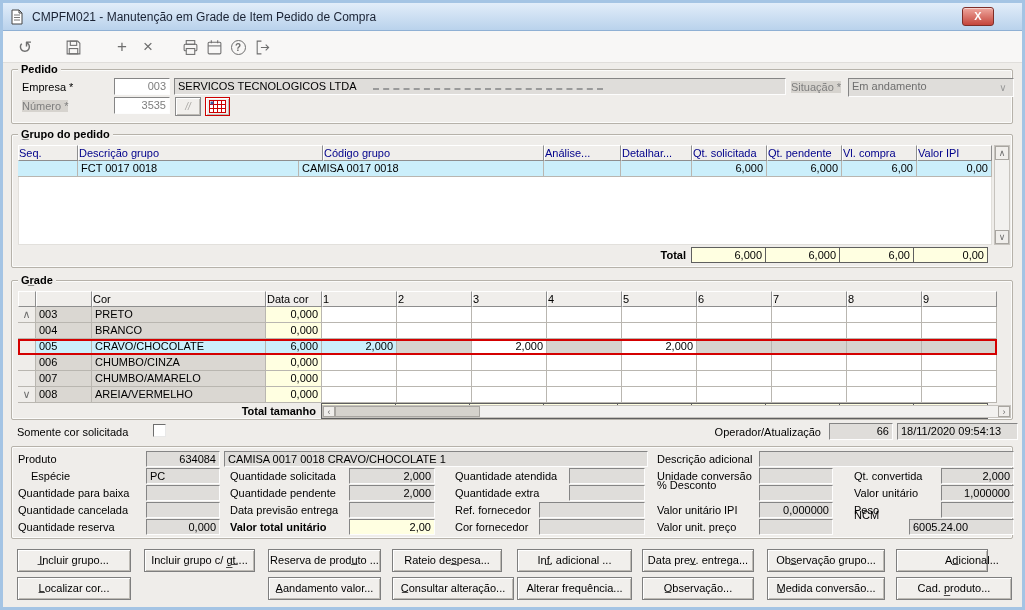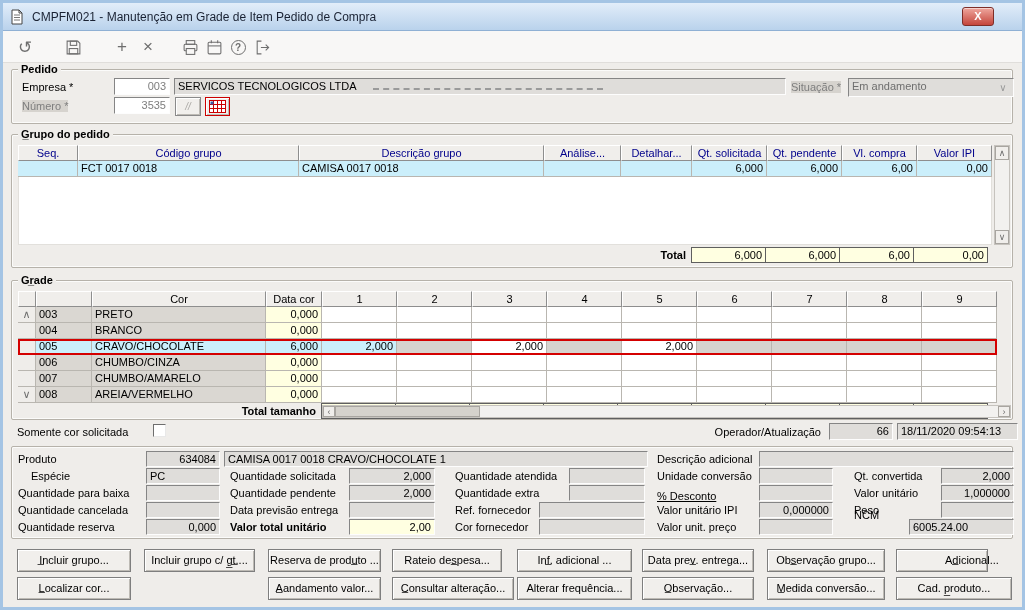--- a/index.html
+++ b/index.html
@@ -34,21 +34,21 @@
   .help-circle { width:15px; height:15px; border:1.5px solid #6E6E6E; border-radius:50%;
                  font-size:10px; font-weight:bold; text-align:center; line-height:13px; color:#6E6E6E; }
   
   .fieldset { position:absolute; border:1px solid #B6B2AA; border-radius:2px;
               box-shadow: inset 0 0 0 1px #FBFBFA; }
   .legend { position:absolute; top:-7px; left:6px; background:#EFEDEA; padding:0 3px;
             font-size:11px; font-weight:bold; color:#000; white-space:nowrap; }
   
   .trow { display:flex; }
   .hcell { background:#F0EEEB; border:1px solid; border-color:#FFFFFF #8E8E8E #8E8E8E #FFFFFF;
-           font-size:11px; text-align:center; height:16px; line-height:14px; overflow:hidden; white-space:nowrap; }
+           font-size:11px; height:16px; line-height:14px; overflow:hidden; white-space:nowrap; }
   .hcell.navy { color:#00008B; }
   .dcell { border-right:1px solid #B9B6B0; border-bottom:1px solid #B9B6B0; font-size:11px;
            height:16px; line-height:15px; padding:0 3px; overflow:hidden; white-space:nowrap; }
   .cyan { background:#CBEFFB; }
   .gray { background:#DAD7D2; }
   .dim  { background:#D6D3CE; }
   .white{ background:#FFFFFF; }
   .ylw  { background:#FFFFE1; }
   
   .p-seq{width:60px}.p-cod{width:221px}.p-desc{width:245px}.p-ana{width:77px}.p-det{width:71px}.p-n{width:75px}
@@ -166,22 +166,22 @@
         <rect x="1.5" y="1.5" width="3" height="3" fill="#3B5BA5"></rect>
       </svg>
     </div>
   </div>
 
   <div class="fieldset" style="left:8px; top:131px; width:1002px; height:134px;">
     <span class="legend">G̲rupo do pedido</span>
     <div class="abs" style="left:6px; top:10px;">
       <div class="trow">
         <div class="hcell navy p-seq">Seq.</div>
+        <div class="hcell navy p-desc">Descrição grupo</div>
         <div class="hcell navy p-cod">Código grupo</div>
-        <div class="hcell navy p-desc">Descrição grupo</div>
         <div class="hcell navy p-ana">Análise...</div>
         <div class="hcell navy p-det">Detalhar...</div>
         <div class="hcell navy p-n">Qt. solicitada</div>
         <div class="hcell navy p-n">Qt. pendente</div>
         <div class="hcell navy p-n">Vl. compra</div>
         <div class="hcell navy p-n">Valor IPI</div>
       </div>
       <div class="trow" style="background:#FFFFFF;">
         <div class="dcell cyan p-seq"></div>
         <div class="dcell cyan p-cod">FCT 0017 0018</div>
@@ -381,21 +381,21 @@
     <div class="field" style="left:557px; top:38px; width:76px; height:16px;"></div>
     <span class="lbl" style="left:443px; top:57px;">Ref. fornecedor</span>
     <div class="field" style="left:527px; top:55px; width:106px; height:16px;"></div>
     <span class="lbl" style="left:443px; top:74px;">Cor fornecedor</span>
     <div class="field" style="left:527px; top:72px; width:106px; height:16px;"></div>
 
     <span class="lbl" style="left:645px; top:6px;">Descrição adicional</span>
     <div class="field" style="left:747px; top:4px; width:255px; height:16px;"></div>
     <span class="lbl" style="left:645px; top:23px;">Unidade conversão</span>
     <div class="field" style="left:747px; top:21px; width:74px; height:16px;"></div>
-    <span class="lbl" style="left:645px; top:43px;text-decoration:underline;">% Desconto</span>
+    <span class="lbl" style="left:645px; top:32px;">% Desconto</span>
     <div class="field" style="left:747px; top:38px; width:74px; height:16px;"></div>
     <span class="lbl" style="left:645px; top:57px;">Valor unitário IPI</span>
     <div class="field num" style="left:747px; top:55px; width:74px; height:16px;">0,000000</div>
     <span class="lbl" style="left:645px; top:74px;">Valor unit. preço</span>
     <div class="field" style="left:747px; top:72px; width:74px; height:16px;"></div>
 
     <span class="lbl" style="left:842px; top:23px;">Qt. convertida</span>
     <div class="field num" style="left:929px; top:21px; width:73px; height:16px;">2,000</div>
     <span class="lbl" style="left:842px; top:40px;">Valor unitário</span>
     <div class="field num" style="left:929px; top:38px; width:73px; height:16px;">1,000000</div>

